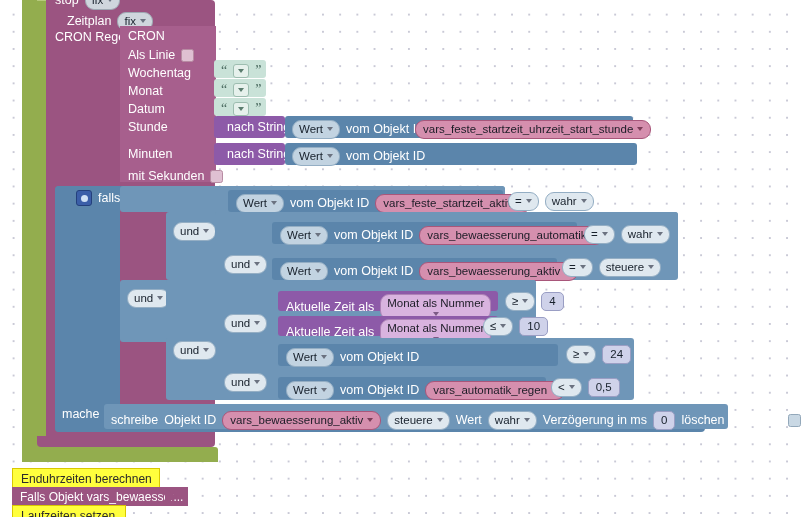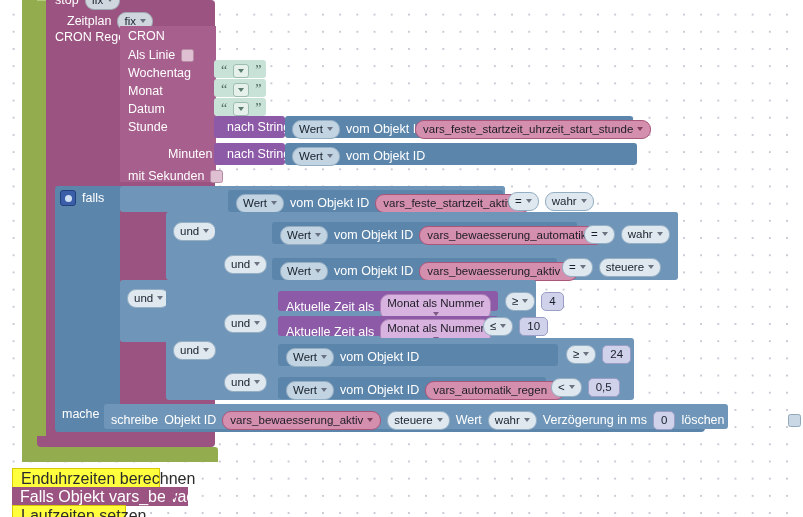--- a/index.html
+++ b/index.html
@@ -78,21 +78,21 @@
     position:relative;
   }
   .gear::after{
     content:"";width:7px;height:7px;border-radius:50%;
     background:#cfe0f5;box-shadow:0 0 0 1.5px #3b5ea8;
   }
 
   
   .collapsed{
     position:absolute;height:19px;display:flex;align-items:center;
-    padding:0 8px;color:#ffffff;font-size:16px;white-space:nowrap;
+    padding:0 8px;color:#ffffff;font-size:12px;white-space:nowrap;
   }
   .collapsed.hl{
     background:#ffff3d;color:#2b2b2b;
     border:1px solid #d9c800;
   }
   .collapsed.pinkc{background:#9b5481;}
 
   .quote{color:#4b6b60;font-size:14px;line-height:1;font-family:"Liberation Serif",serif;}
   .txtfield{
     display:inline-flex;align-items:center;gap:2px;
@@ -203,21 +203,21 @@
     </span>
     <span class="lbl">vom Objekt ID</span>
   </div>
   <div class="row" style="left:415px;top:120px;">
     <span class="field objid">
       <span>vars_feste_startzeit_uhrzeit_start_stunde</span>
       <i class="caret"></i>
     </span>
   </div>
 
-  <div class="row" style="left:128px;top:148px;margin-left:40px;">
+  <div class="row" style="left:128px;top:148px;">
     <span class="lbl">Minuten</span>
   </div>
   <div class="blk purple" style="left:214px;top:143px;width:71px;height:22px;border-radius:3px;"></div>
   <div class="row" style="left:227px;top:148px;">
     <span class="lbl">nach String</span>
   </div>
   <div class="blk blue" style="left:285px;top:143px;width:352px;height:22px;border-radius:3px;"></div>
   <div class="row" style="left:292px;top:147px;">
     <span class="field lightblue">
       <span>Wert</span>
@@ -228,21 +228,21 @@
 
   <div class="row" style="left:128px;top:170px;">
     <span class="lbl">mit Sekunden</span>
     <span class="checkbox pk"></span>
   </div>
 
   <div class="blk blue" style="left:55px;top:186px;width:65px;height:246px;border-radius:4px 0 0 4px;"></div>
   <div class="blk blue" style="left:55px;top:186px;width:450px;height:22px;border-radius:4px 4px 0 0;"></div>
   <div class="blk blue" style="left:55px;top:404px;width:650px;height:28px;border-radius:0 0 4px 4px;"></div>
 
-  <div class="row" style="left:60px;top:190px;">
+  <div class="row" style="left:76px;top:190px;">
     <span class="gear"></span>
     <span class="lbl">falls</span>
   </div>
 
   <div class="blk blue-l" style="left:120px;top:186px;width:385px;height:26px;border-radius:3px;"></div>
   <div class="blk blue" style="left:228px;top:190px;width:275px;height:22px;border-radius:3px;"></div>
   <div class="row" style="left:236px;top:194px;">
     <span class="field lightblue">
       <span>Wert</span>
       <i class="caret"></i>

